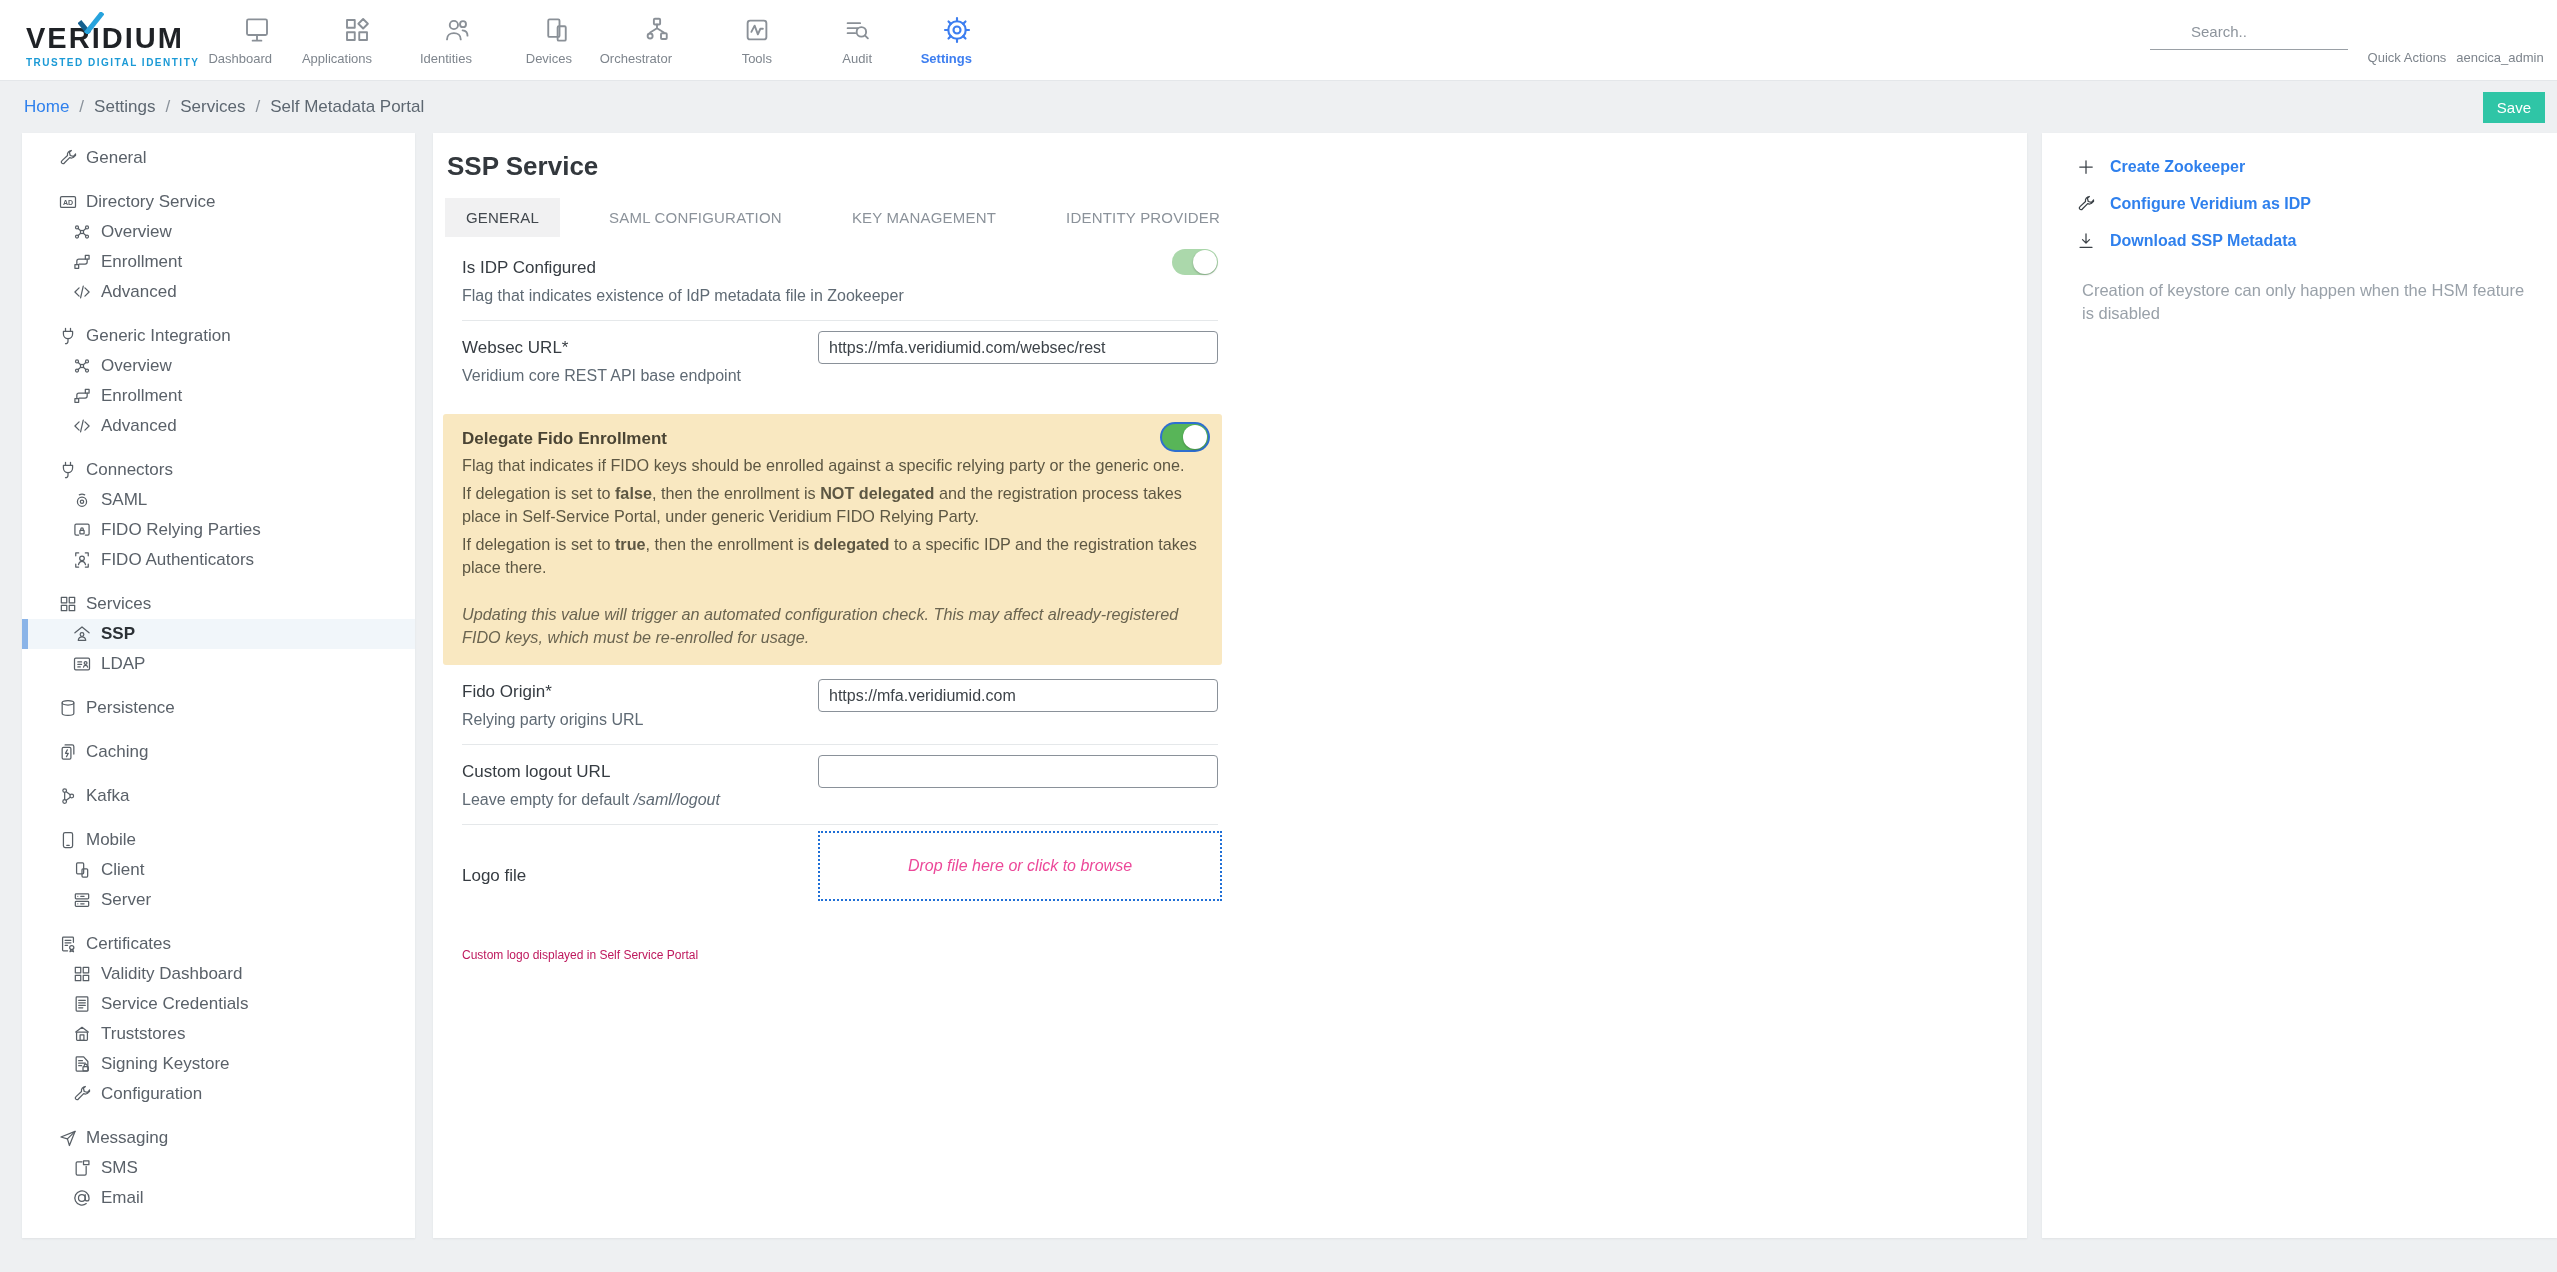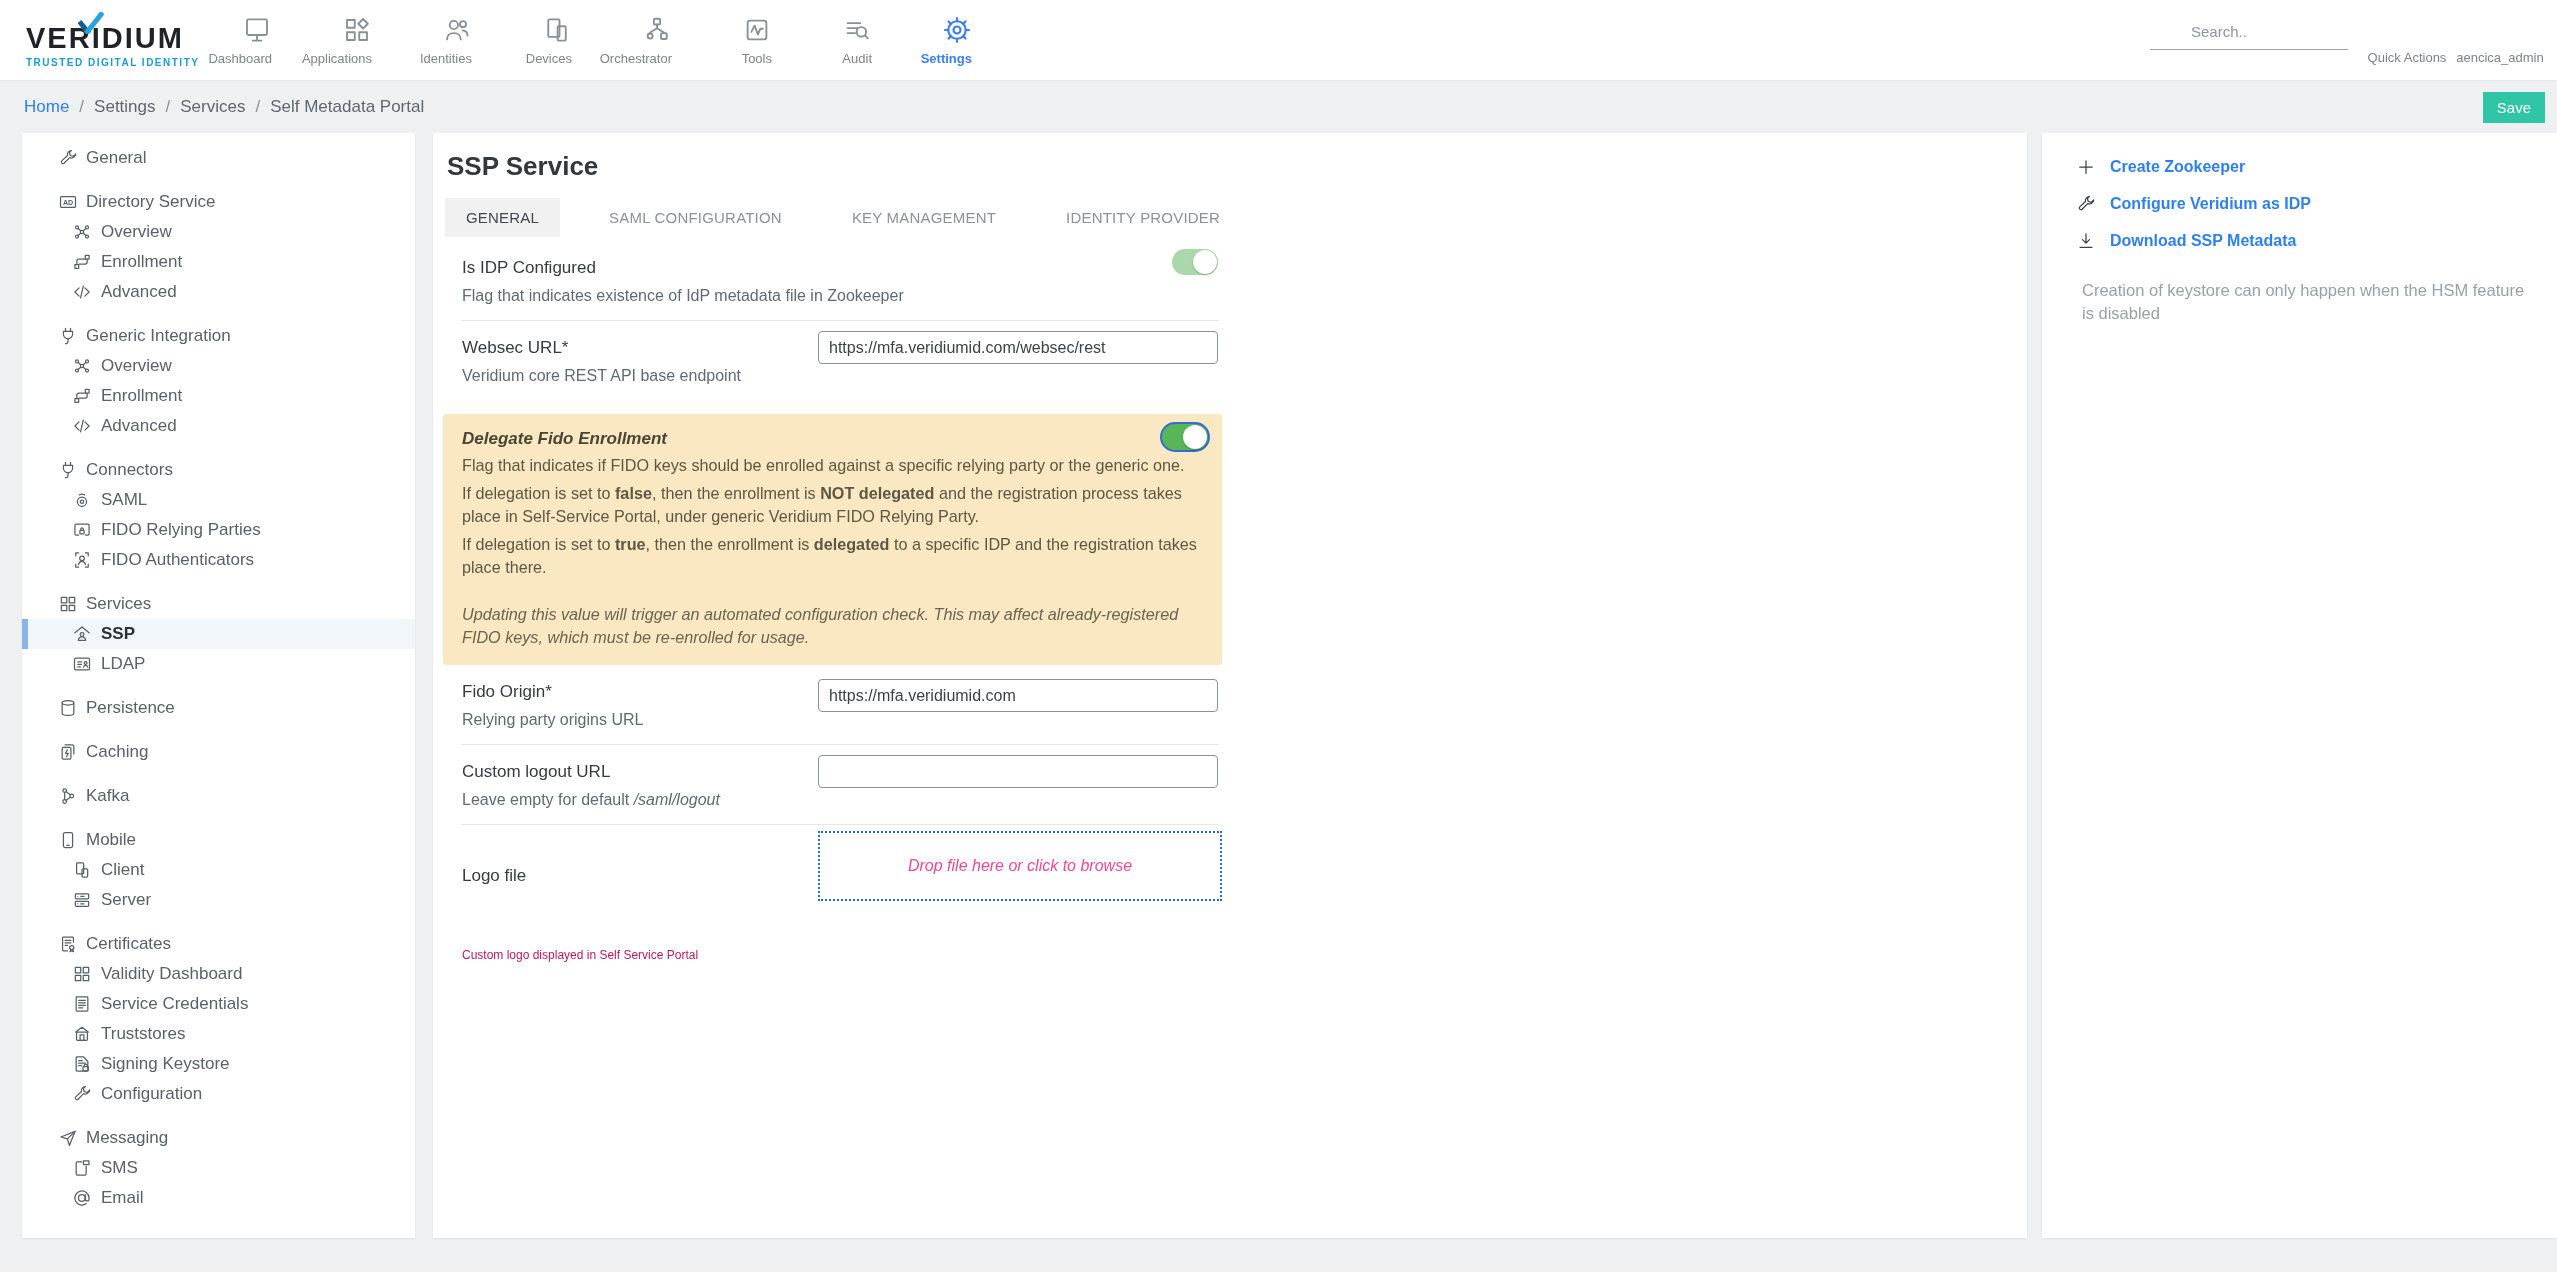--- a/index.html
+++ b/index.html
@@ -63,21 +63,21 @@
   .frow { position:relative; padding:12px 0 14px; }
   .frow.hr { border-bottom:1px solid #e5e8ea; }
   .flabel { font-size:17px; color:#363c42; line-height:21px; padding-top:4px; }
   .fdesc { font-size:16px; color:#5f6a74; margin-top:8px; line-height:20px; }
   .fdesc .it { font-style:italic; }
   .finput { position:absolute; right:0; top:10px; width:400px; height:33px; border:1px solid #8a9199; border-radius:4px; padding:0 10px; font-size:16px; color:#3c4248; font-family:"Liberation Sans",sans-serif; background:#fff; }
   .toggle { position:absolute; right:0; top:8px; width:46px; height:26px; border-radius:13px; cursor:pointer; }
   .toggle .knob { position:absolute; top:1px; right:1px; width:24px; height:24px; border-radius:50%; background:#fff; box-shadow:0 1px 2px rgba(0,0,0,.25); }
   .toggle.ring { box-shadow:0 0 0 2px #2e6fd0; }
   .ybox { margin:14px 0 0 -19px; width:779px; border-radius:3px; padding:14px 24px 16px 19px; position:relative; }
-  .ybox .flabel { font-weight:700; color:#4a4434; padding-top:0;font-style:italic; }
+  .ybox .flabel { font-weight:700; color:#4a4434; padding-top:0; }
   .ybox .toggle { right:14px; top:10px; }
   .ypara { font-size:16.2px; color:#5d5743; line-height:23px; margin-top:5px; width:736px; }
   .ypara span[data-b] { font-weight:700; }
   .ynote { font-size:16.2px; font-style:italic; color:#6a6450; line-height:23px; margin-top:24px; width:736px; }
   .dropzone { position:absolute; right:-4px; top:6px; width:404px; height:70px; border:2px dotted #1f6fd6; display:flex; align-items:center; justify-content:center; font-size:16px; color:#ec4899; cursor:pointer; background:#fff;font-style:italic; }
   .logo-caption { font-size:12px; color:#be185d; margin-top:62px; }
   .frow.logorow { padding-bottom:26px; }
   
   .rp-link { display:flex; align-items:center; margin-bottom:13px; height:24px; cursor:pointer; }
   .rp-icn { width:20px; height:20px; color:#3a4046; margin-right:14px; flex:none; }

